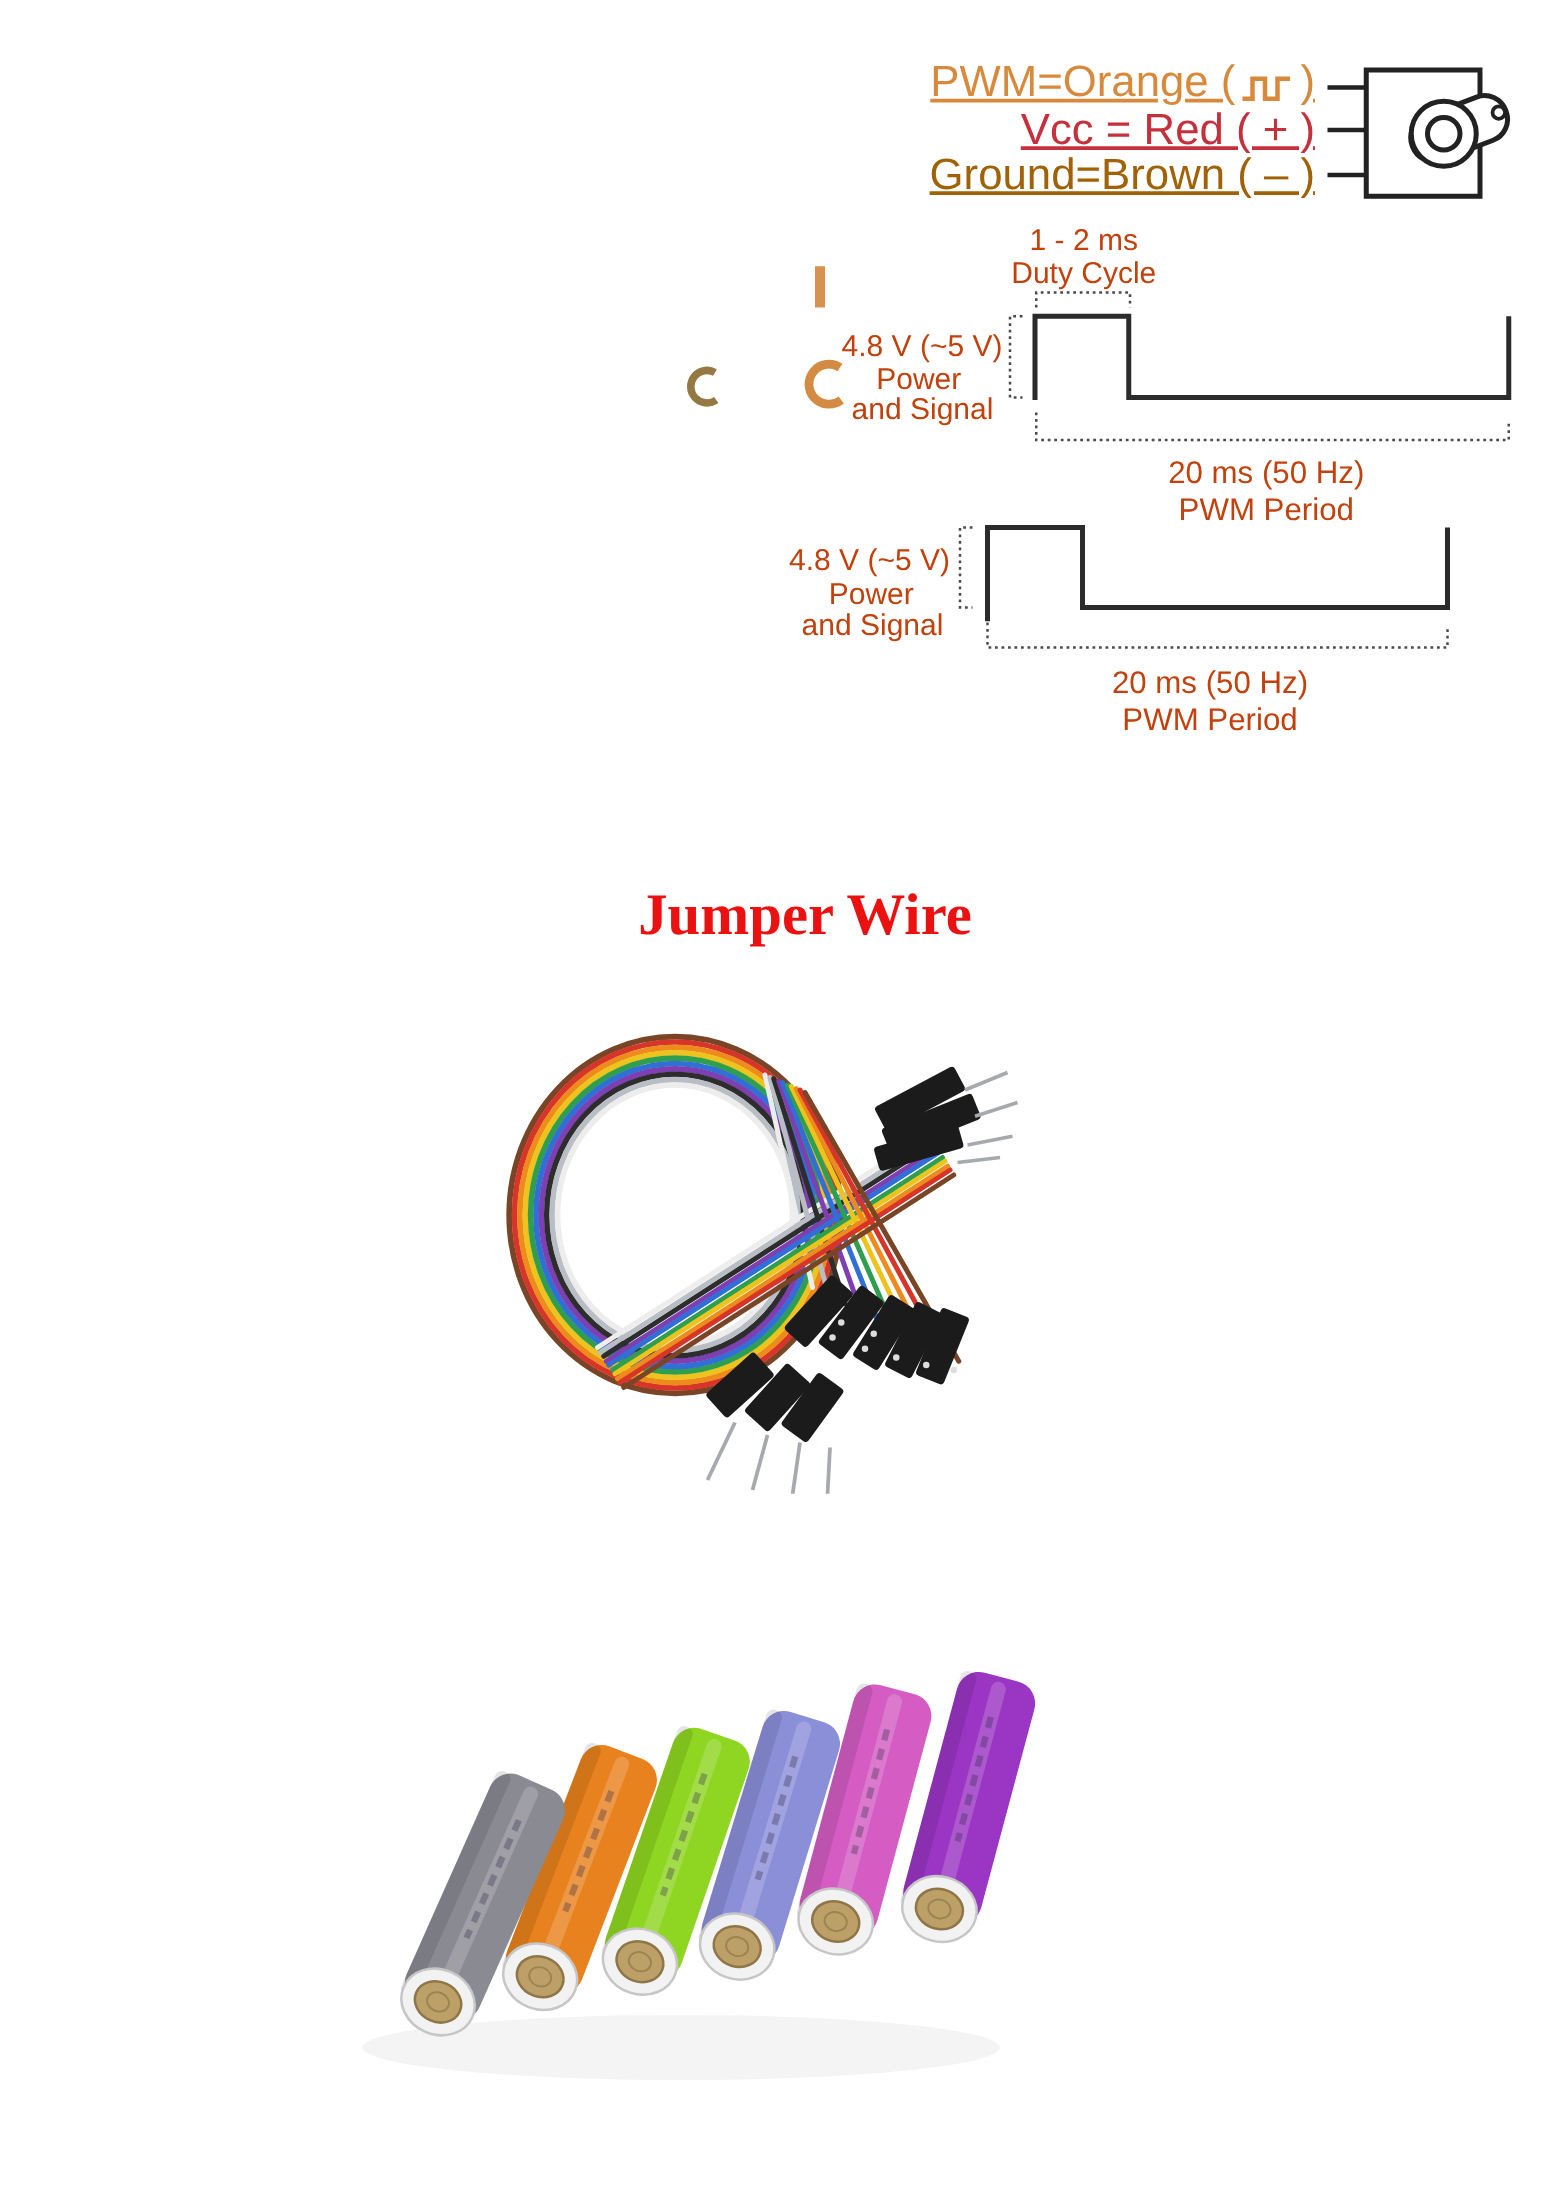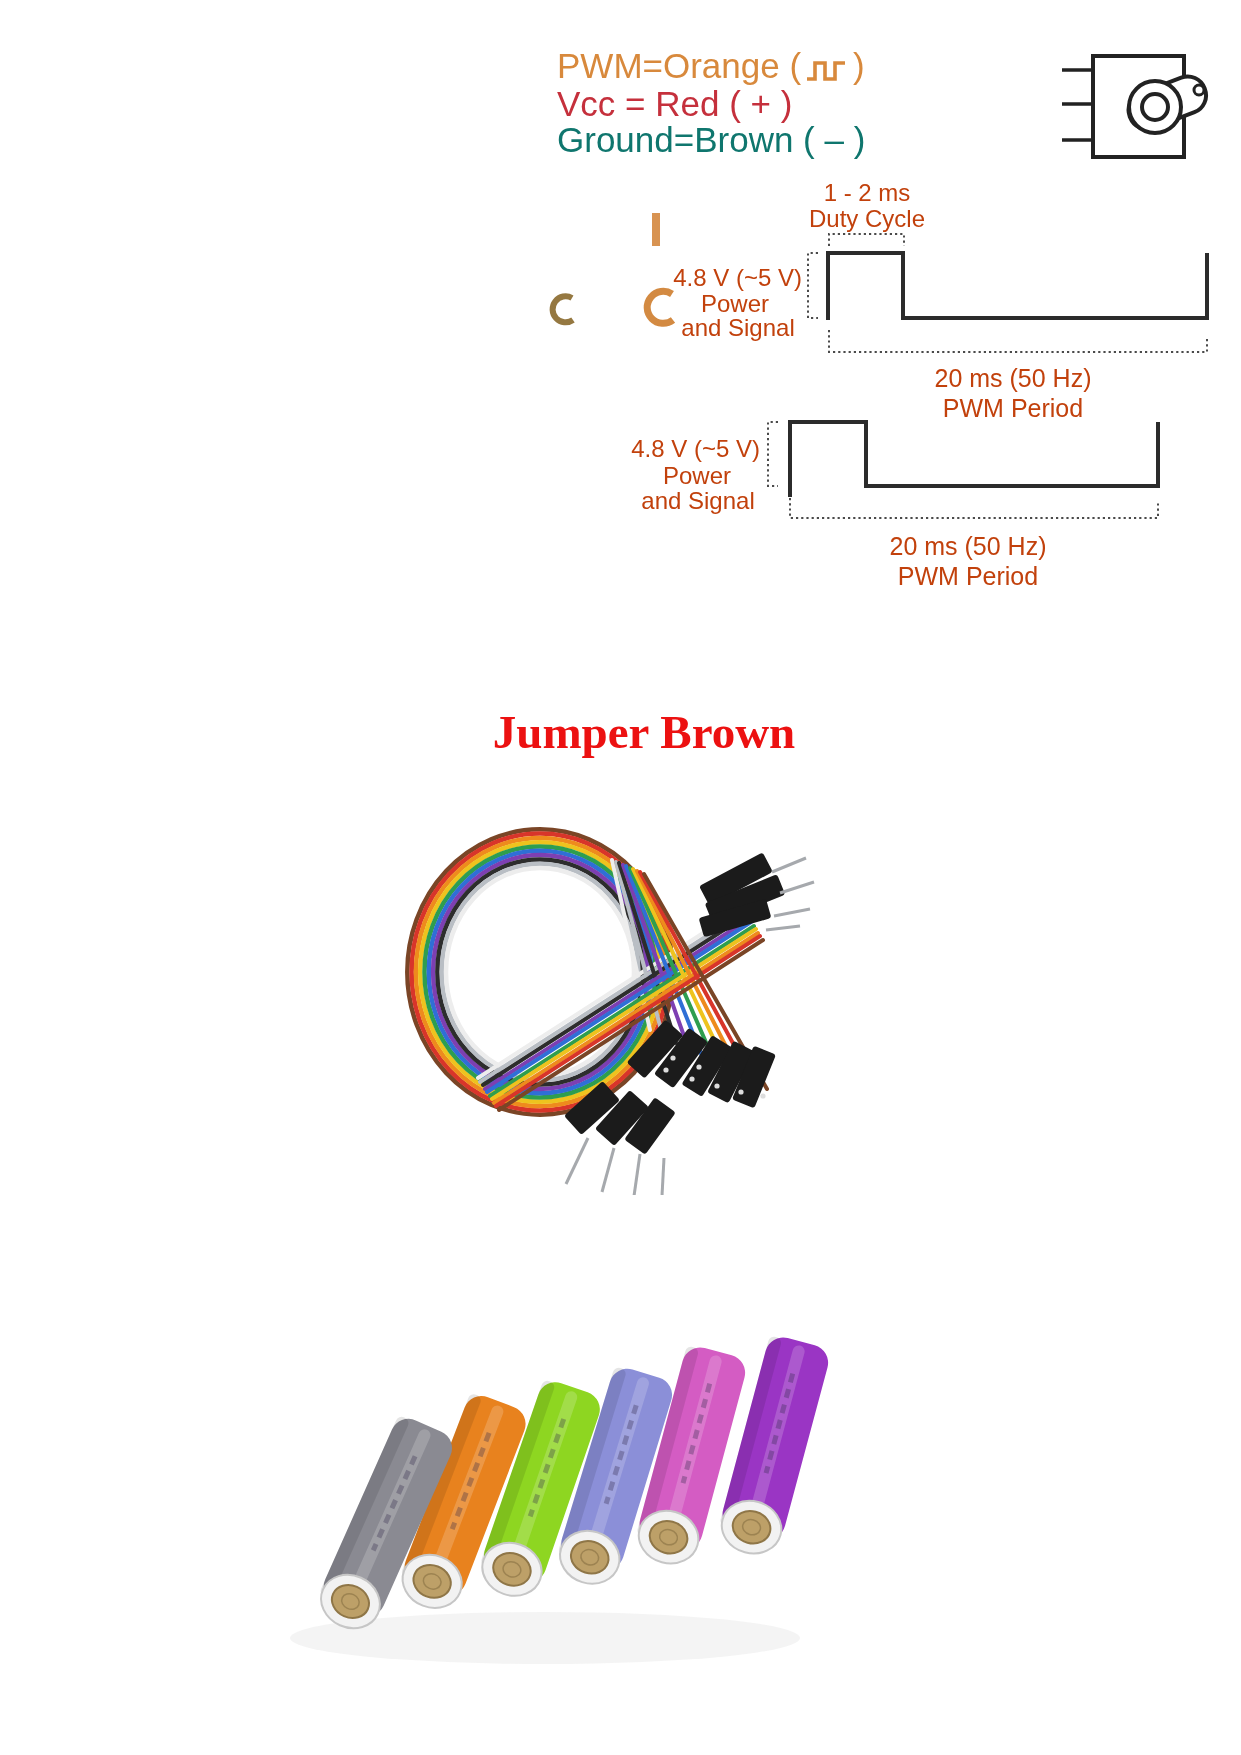--- a/index.html
+++ b/index.html
@@ -2,24 +2,24 @@
 <html><head>
 <meta charset="utf-8">
 <style>
   html,body{margin:0;padding:0;background:#ffffff;}
   .page{position:relative;width:1241px;height:1755px;background:#ffffff;overflow:hidden;
         font-family:"Liberation Sans",sans-serif;}
   .abs{position:absolute;}
   
   .pin-row{position:absolute;left:557px;width:495px;height:38px;
            font:35px/38px "Liberation Sans",sans-serif;
-           display:flex;align-items:center;justify-content:flex-start;white-space:pre;}
+           display:flex;align-items:center;justify-content:flex-end;white-space:pre;text-decoration:underline;}
   .pin-row.r1{top:47px;color:#d8893c;}
   .pin-row.r2{top:85px;color:#c5303c;}
-  .pin-row.r3{top:121px;color:#0f766e;}
+  .pin-row.r3{top:121px;color:#a16207;}
   .wave-glyph{margin:6px 3px 0 3px;}
   
   .dlabel{position:absolute;font:24px/1.1 "Liberation Sans",sans-serif;color:#c2410c;white-space:nowrap;}
   .dlabel.center{text-align:center;}
   .dlabel.right{text-align:right;}
   .dlabel.period{font-size:25px;}
   
   .heading{position:absolute;width:700px;text-align:center;
            font:bold 47px/1.05 "Liberation Serif","DejaVu Serif",serif;color:#ec1111;}
   svg{display:block;}
@@ -85,21 +85,21 @@
   <div class="dlabel center" style="left:648px;top:315px;width:180px;">and Signal</div>
   <div class="dlabel period center" style="left:933px;top:365px;width:160px;">20 ms (50 Hz)</div>
   <div class="dlabel period center" style="left:933px;top:395px;width:160px;">PWM Period</div>
 
   <div class="dlabel right" style="left:580px;top:436px;width:180px;">4.8 V (~5 V)</div>
   <div class="dlabel center" style="left:607px;top:463px;width:180px;">Power</div>
   <div class="dlabel center" style="left:608px;top:488px;width:180px;">and Signal</div>
   <div class="dlabel period center" style="left:888px;top:533px;width:160px;">20 ms (50 Hz)</div>
   <div class="dlabel period center" style="left:888px;top:563px;width:160px;">PWM Period</div>
 
-  <div class="heading" style="left:294px;top:708px;">Jumper Brown</div>
+  <div class="heading" style="left:294px;top:708px;">Jumper Wire</div>
 
   <svg class="abs" style="left:350px;top:750px;" width="470" height="445" viewBox="350 750 470 445">
     <g fill="none" stroke-width="4.5">
       <ellipse cx="540" cy="972" rx="132.7" ry="142.7" stroke="#7a4526"></ellipse>
       <ellipse cx="540" cy="972" rx="128.4" ry="138.4" stroke="#d8352a"></ellipse>
       <ellipse cx="540" cy="972" rx="124.1" ry="134.1" stroke="#ee8b1d"></ellipse>
       <ellipse cx="540" cy="972" rx="119.8" ry="129.8" stroke="#eec31e"></ellipse>
       <ellipse cx="540" cy="972" rx="115.5" ry="125.5" stroke="#2e9e4f"></ellipse>
       <ellipse cx="540" cy="972" rx="111.2" ry="121.2" stroke="#2f6fd6"></ellipse>
       <ellipse cx="540" cy="972" rx="106.9" ry="116.9" stroke="#7d3fb2"></ellipse>

